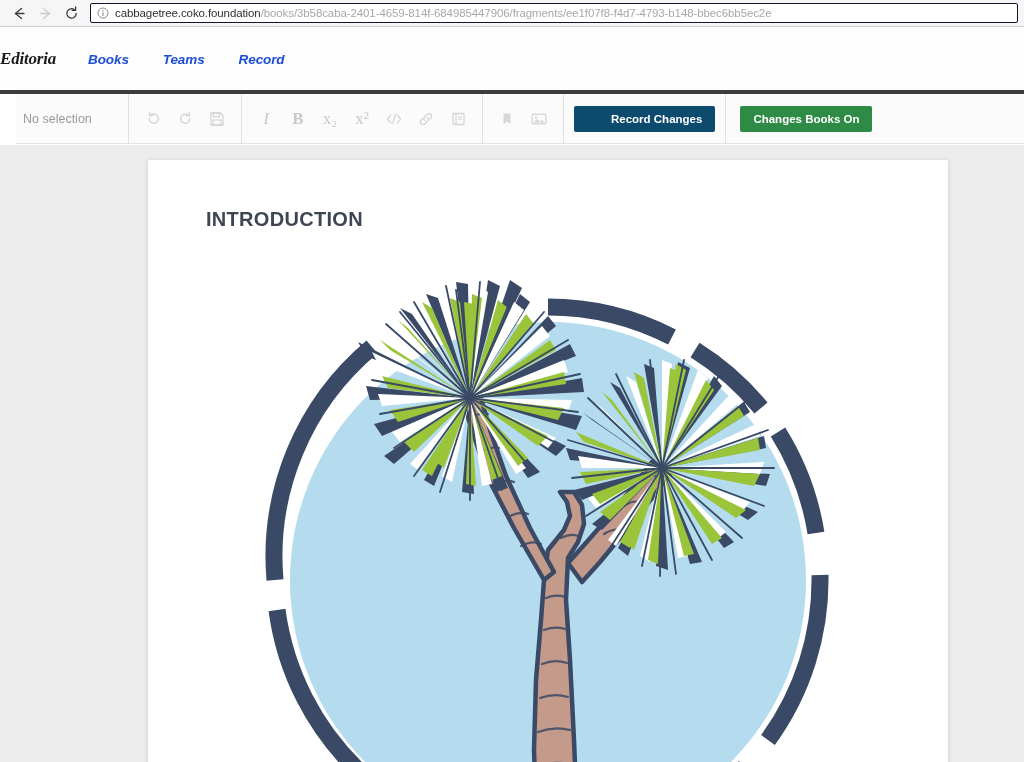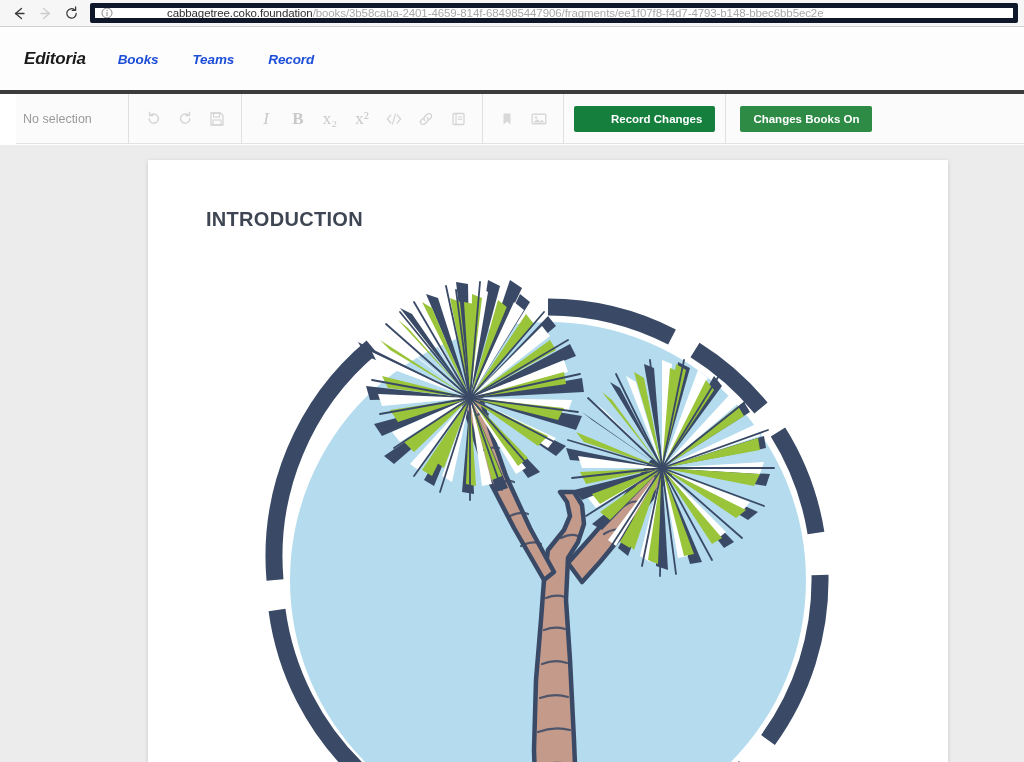--- a/index.html
+++ b/index.html
@@ -24,52 +24,51 @@
     width: 26px; height: 26px;
     display: flex; align-items: center; justify-content: center;
     flex: 0 0 auto;
   }
   .nav-btn svg { display: block; }
   .url-box {
     flex: 1 1 auto;
     height: 20px;
     margin-left: 6px;
     background: #ffffff;
-    border: 5px solid #0f172a;
+    border: 1px solid #0f172a;
     border-radius: 2px;
     display: flex; align-items: center;
     padding: 4px 6px;
     overflow: hidden;
-    gap: 48px;
   }
   .info-icon { flex: 0 0 auto; margin-right: 6px; display:flex; }
   .url-text {
     font-size: 11.5px;
     white-space: nowrap;
     letter-spacing: -0.1px;
     overflow: hidden;
     font-family: "Liberation Sans", sans-serif;
   }
   .url-host { color: #303030; }
   .url-path { color: #a8a8a8; }
 
   
   .app-nav {
     position: absolute; top: 28px; left: 0;
     width: 1024px; height: 62px;
     background: #fdfdfd;
     display: flex; align-items: center;
   }
   .brand {
-    margin-left: 24px;
     font-size: 17px;
     font-weight: bold;
     font-style: italic;
     color: #1a1a1a;
     letter-spacing: -0.2px;
+    font-family: Liberation Serif, serif;
   }
   .nav-links { display: flex; align-items: center; margin-left: 32px; }
   .nav-link {
     font-size: 13.5px;
     font-weight: bold;
     font-style: italic;
     color: #1d4ed8;
     margin-right: 34px;
     cursor: pointer;
     letter-spacing: -0.1px;
@@ -126,21 +125,21 @@
     font-size: 11.5px;
     font-weight: bold;
     color: #ffffff;
     border: none;
     border-radius: 2px;
     padding: 7px 13px;
     cursor: pointer;
     font-family: "Liberation Sans", sans-serif;
     white-space: nowrap;
   }
-  .btn-record { background: #15803d; padding-left: 37px; }
+  .btn-record { background: #0c4a6e; padding-left: 37px; }
   .btn-changes { background: #2e8b45; }
 
   
   .workspace {
     position: absolute; top: 145px; left: 0;
     width: 1024px; height: 617px;
     background: #ececec;
     overflow: hidden;
   }
   .page {

